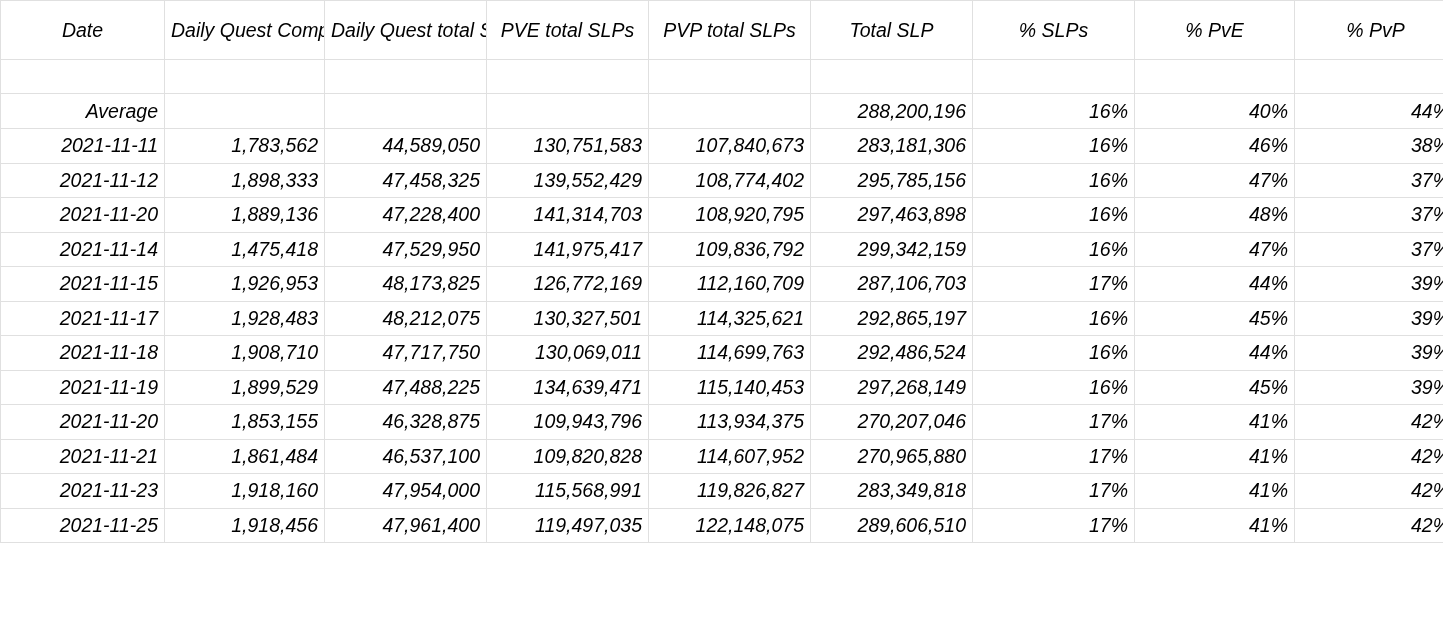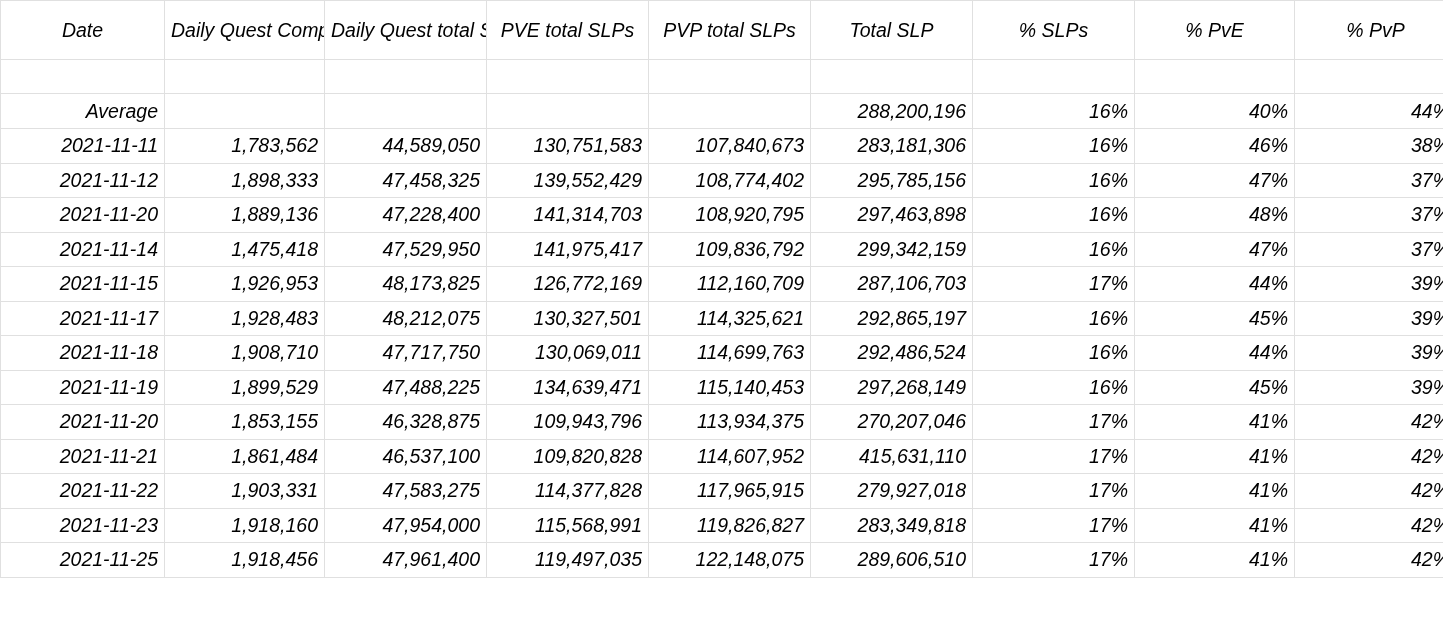--- a/index.html
+++ b/index.html
@@ -236,32 +236,21 @@
           <td class="pct">17%</td>
           <td class="pct">41%</td>
           <td class="pct">42%</td>
         </tr>
         <tr class="data-row">
           <td class="num">2021-11-21</td>
           <td class="num">1,861,484</td>
           <td class="num">46,537,100</td>
           <td class="num">109,820,828</td>
           <td class="num">114,607,952</td>
-          <td class="num">415,631,110</td>
-          <td class="pct">17%</td>
-          <td class="pct">41%</td>
-          <td class="pct">42%</td>
-        </tr>
-        <tr class="data-row">
-          <td class="num">2021-11-22</td>
-          <td class="num">1,903,331</td>
-          <td class="num">47,583,275</td>
-          <td class="num">114,377,828</td>
-          <td class="num">117,965,915</td>
-          <td class="num">279,927,018</td>
+          <td class="num">270,965,880</td>
           <td class="pct">17%</td>
           <td class="pct">41%</td>
           <td class="pct">42%</td>
         </tr>
         <tr class="data-row">
           <td class="num">2021-11-23</td>
           <td class="num">1,918,160</td>
           <td class="num">47,954,000</td>
           <td class="num">115,568,991</td>
           <td class="num">119,826,827</td>

